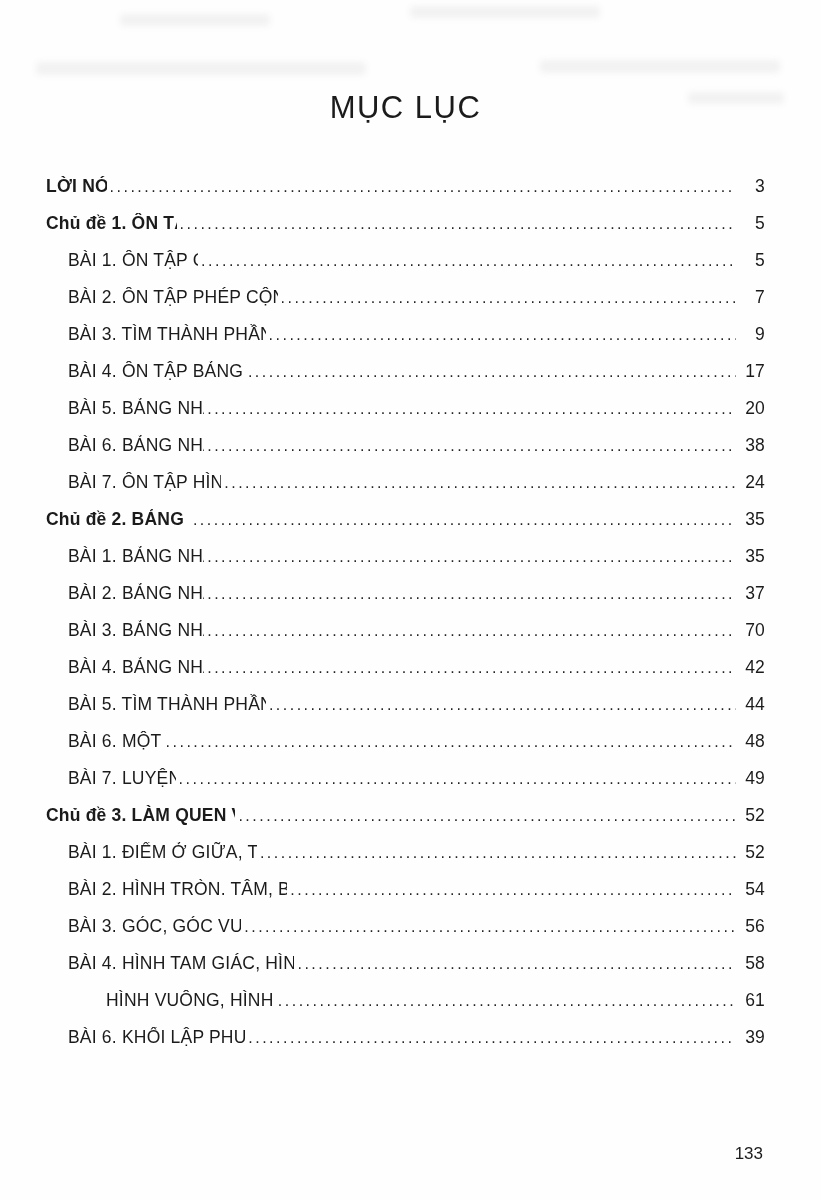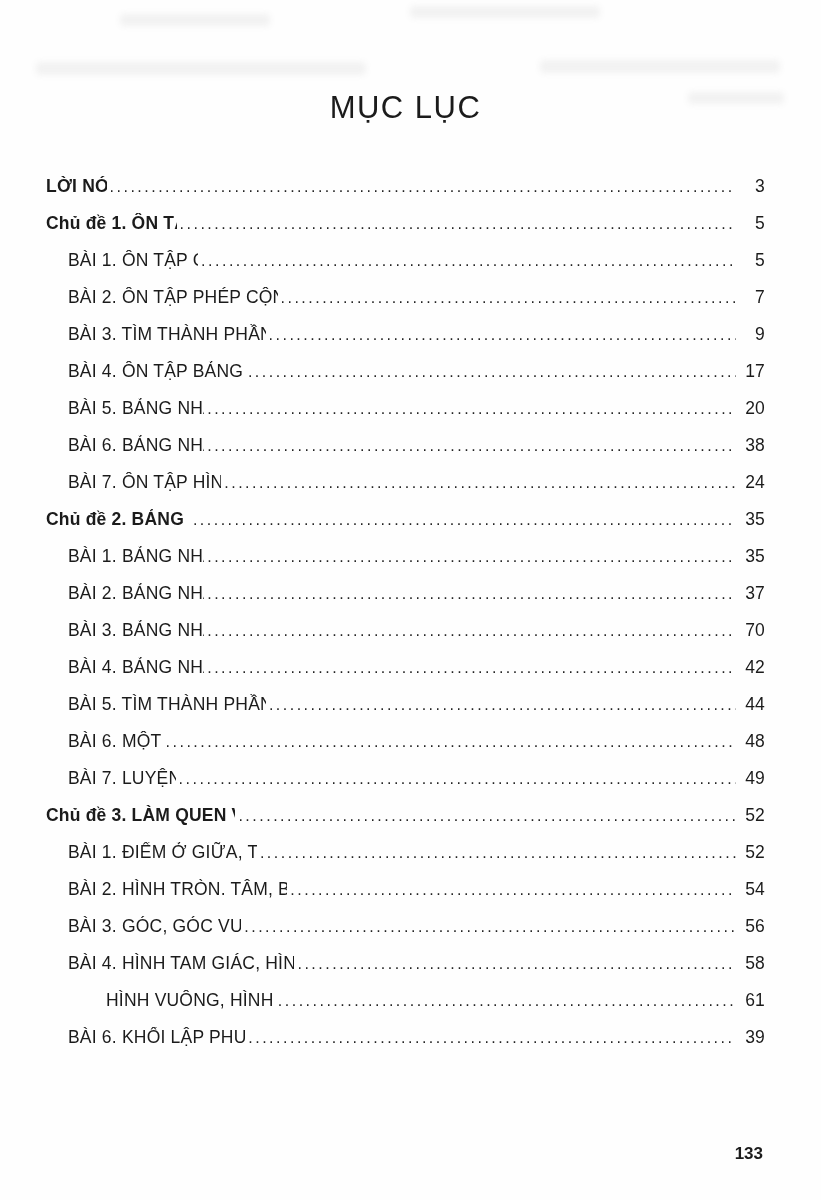--- a/index.html
+++ b/index.html
@@ -75,21 +75,21 @@
     min-width: 26px;
     text-align: right;
     font-weight: 400;
   }
 
   .footer-page-number {
     position: absolute;
     right: 58px;
     bottom: 36px;
     font-size: 17px;
-    font-weight: 700;
+    font-weight: 400;
     color: #1b1b1b;
   }
 </style>
 </head>
 <body>
 
 <div class="page">
 
   <div class="smudge s1"></div>
   <div class="smudge s2"></div>

